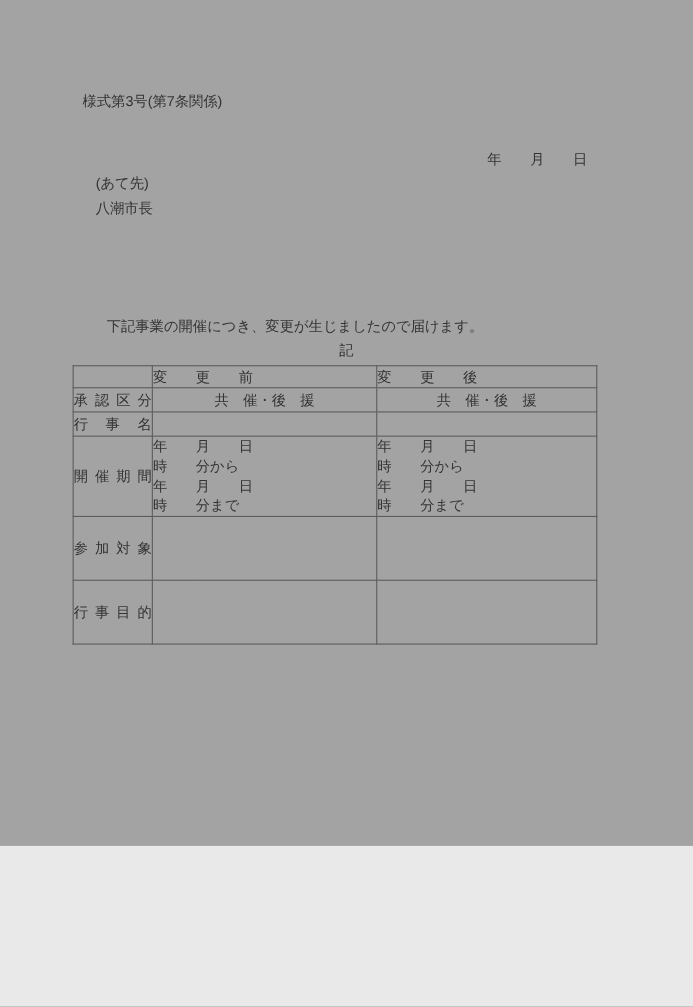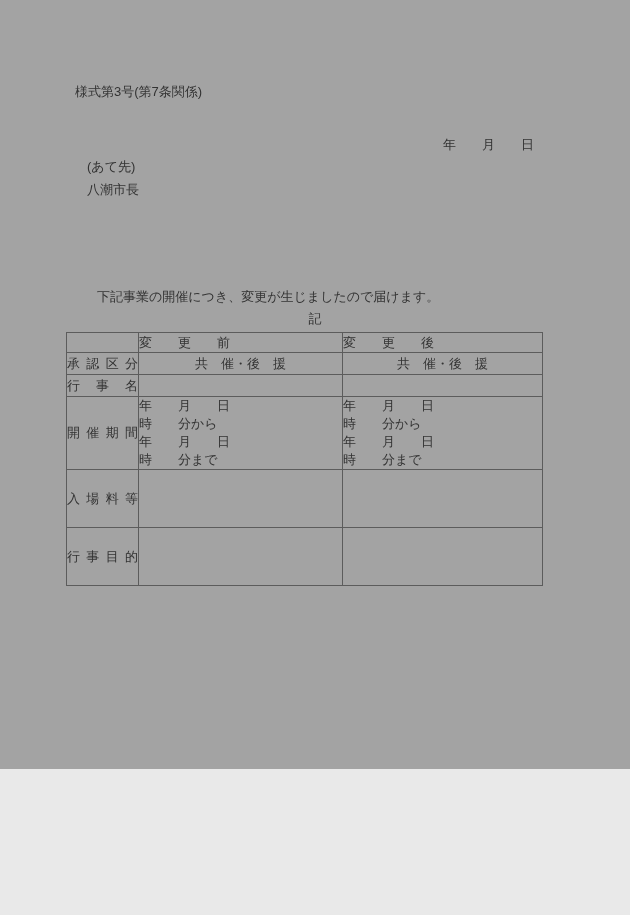--- a/index.html
+++ b/index.html
@@ -115,21 +115,21 @@
         <td class="sched sched-before" colspan="2">年　　月　　日
 時　　分から
 年　　月　　日
 時　　分まで</td>
         <td class="sched sched-after">年　　月　　日
 時　　分から
 年　　月　　日
 時　　分まで</td>
       </tr>
       <tr class="r-participants">
-        <td class="lbl">入場料等</td>
+        <td class="lbl">参加対象</td>
         <td class="val" colspan="2"></td>
         <td class="val"></td>
       </tr>
       <tr class="r-purpose">
         <td class="lbl">行事目的</td>
         <td class="val" colspan="2"></td>
         <td class="val"></td>
       </tr>
     </tbody>
   </table>

